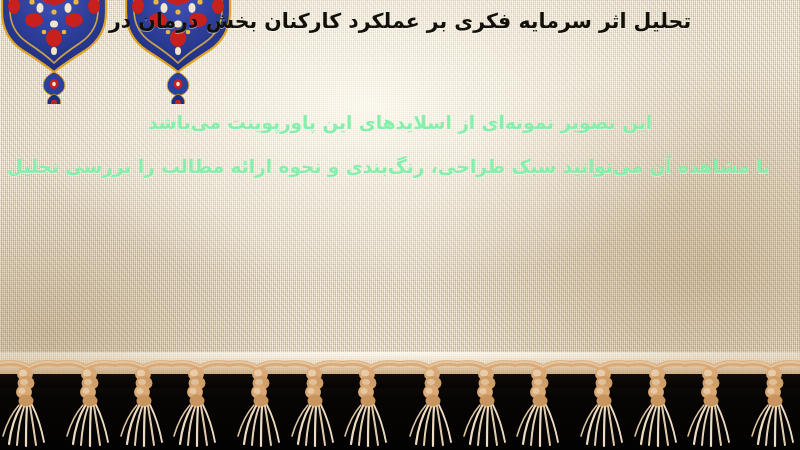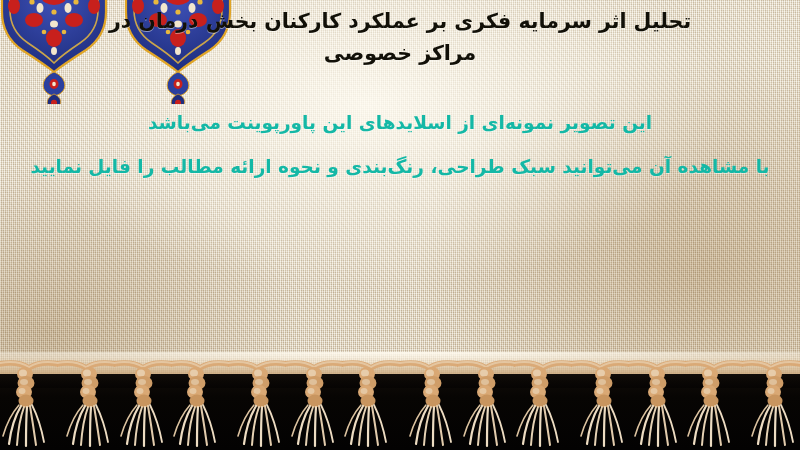--- a/index.html
+++ b/index.html
@@ -115,21 +115,21 @@
     position: absolute;
     left: 30px;
     top: 104px;
     width: 740px;
     text-align: center;
     direction: rtl;
   }
   .body-line {
     font-size: 18.5px;
     font-weight: bold;
-    color: #14b8a6;
+    color: #86efac;
     line-height: 2.05;
     text-shadow: 0 1px 0 rgba(255,255,250,0.4);
     white-space: nowrap;
   }
 </style>
 </head>
 <body>
 
 <div id="slide">
 
@@ -236,26 +236,25 @@
       <ellipse cx="0" cy="12" rx="1.8" ry="2.2" fill="#f2e7cd"></ellipse>
       <path d="M0,22 C-7,25 -9,32 -4,36 C0,39 4,37 6,33 C8,28 5,24 0,22 Z" fill="#1e2d7e" stroke="#d99a24" stroke-width="0.8"></path>
       <ellipse cx="0" cy="31" rx="3" ry="3.2" fill="#c8201c"></ellipse>
       <ellipse cx="0" cy="42" rx="2.2" ry="3" fill="#c8201c"></ellipse>
       <ellipse cx="0" cy="50" rx="1.3" ry="1.8" fill="#b2201c"></ellipse>
     </g>
   </svg>
 
   <div class="title-block">
     <div class="title-line">تحلیل اثر سرمایه فکری بر عملکرد کارکنان بخش درمان در</div>
-    <div class="title-line">مراکز خصوصی</div>
   </div>
 
   <div class="body-block">
     <div class="body-line" style="margin-bottom:6px;">این تصویر نمونه‌ای از اسلایدهای این پاورپوینت می‌باشد</div>
-    <div class="body-line">با مشاهده آن می‌توانید سبک طراحی، رنگ‌بندی و نحوه ارائه مطالب را فایل نمایید</div>
+    <div class="body-line">با مشاهده آن می‌توانید سبک طراحی، رنگ‌بندی و نحوه ارائه مطالب را بررسی تحلیل</div>
   </div>
 
   <div class="fringe-layer" id="fringe">
       <div class="tassel" style="left: -0.428571px;"><svg width="58" height="96" viewBox="0 0 58 96">
           <defs>
             <linearGradient id="tg0" x1="0" y1="0" x2="1" y2="0">
               <stop offset="0%" stop-color="#b9显"></stop>
             </linearGradient>
           </defs>
           <path d="M-16,16 Q14,6 29,16 Q44,6 74,16" fill="none" stroke="#d9a874" stroke-width="5.5" stroke-linecap="round" opacity="0.95"></path>

